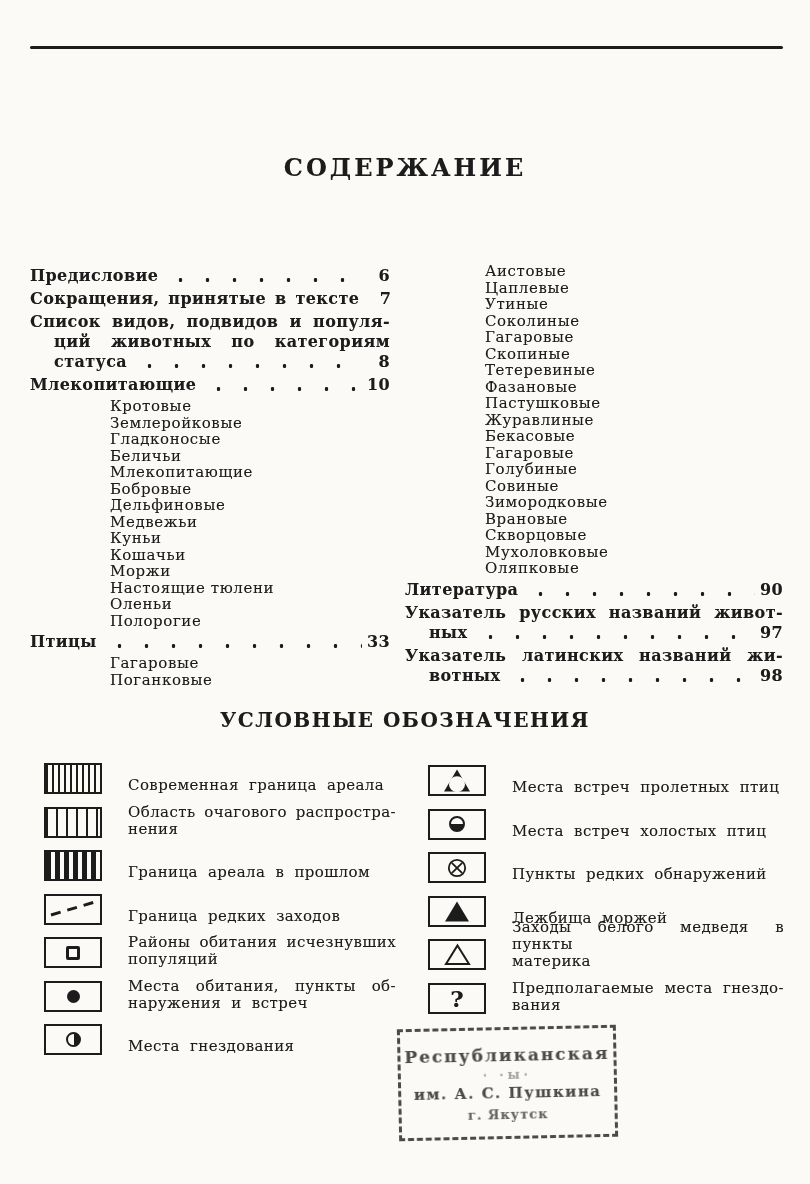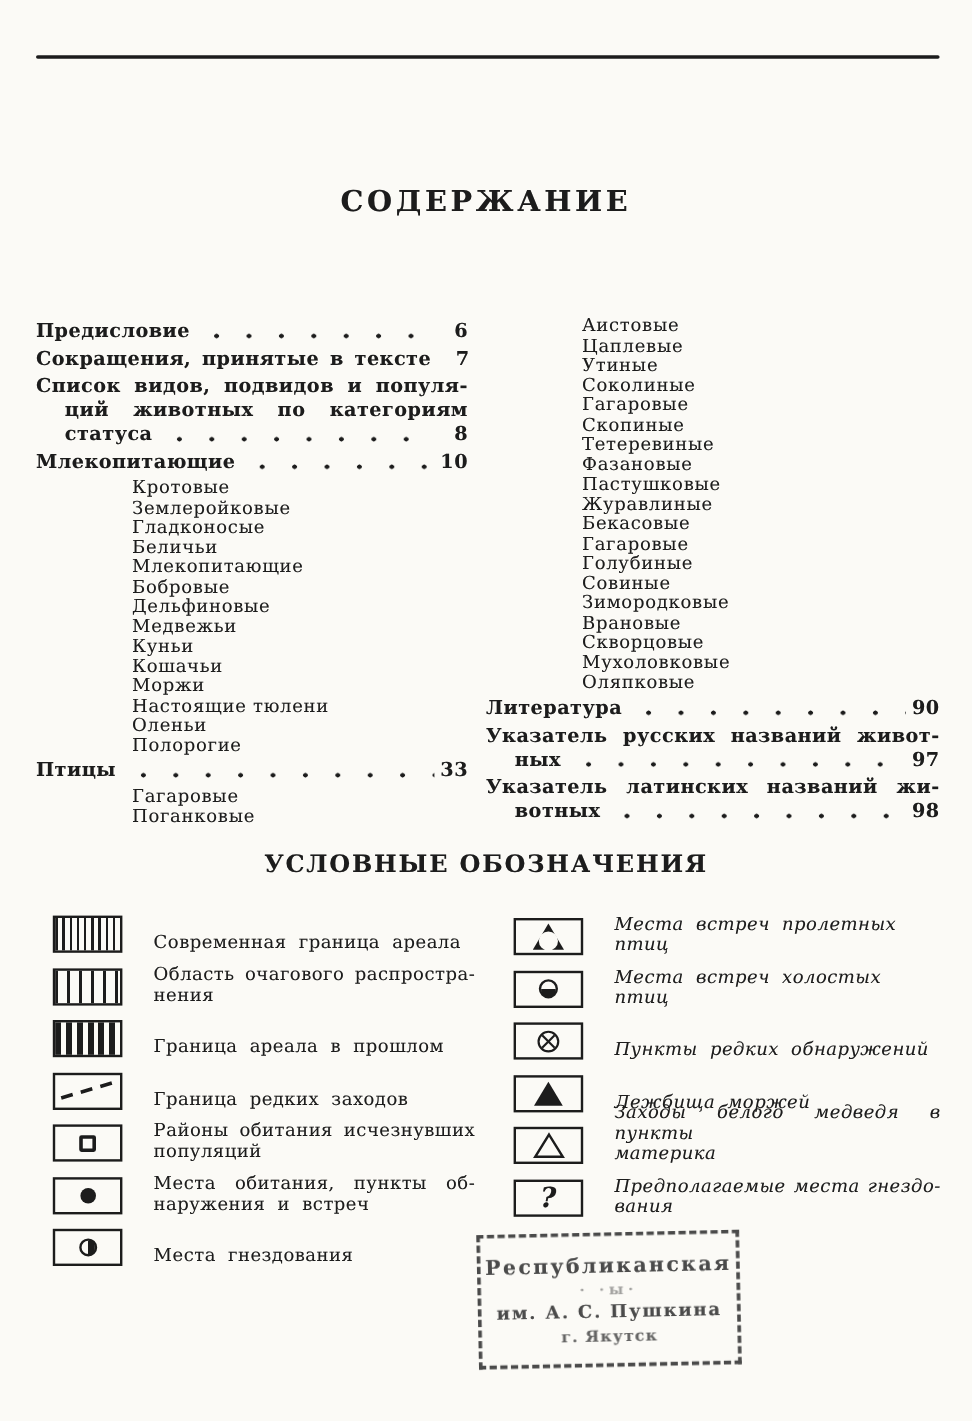--- a/index.html
+++ b/index.html
@@ -53,21 +53,21 @@
   .toc-sub{
     font-weight:normal;font-size:15px;line-height:16.5px;
     padding-left:80px;letter-spacing:.6px;
   }
   
   .legend{
     position:absolute;top:763px;left:44px;width:740px;
     display:flex;font-size:15px;
   }
   .legend-col{width:352px;}
-  .legend-col.right{width:356px;margin-left:32px;padding-top:2px;font-style:italic;}
+  .legend-col.right{width:356px;margin-left:32px;padding-top:2px;}
   .legend-row{display:flex;align-items:flex-end;height:31px;margin-bottom:12.5px;}
   .sym{
     flex:none;width:58px;height:31px;margin-right:26px;
     border:2.5px solid var(--ink);
     display:flex;align-items:center;justify-content:center;
     background-origin:padding-box;
   }
   .sym svg{display:block;}
   .sym-hatch-dense{background-image:repeating-linear-gradient(90deg,var(--ink) 0 2px,transparent 2px 6px);}
   .sym-hatch-sparse{background-image:repeating-linear-gradient(90deg,var(--ink) 0 2px,transparent 2px 10px);}

